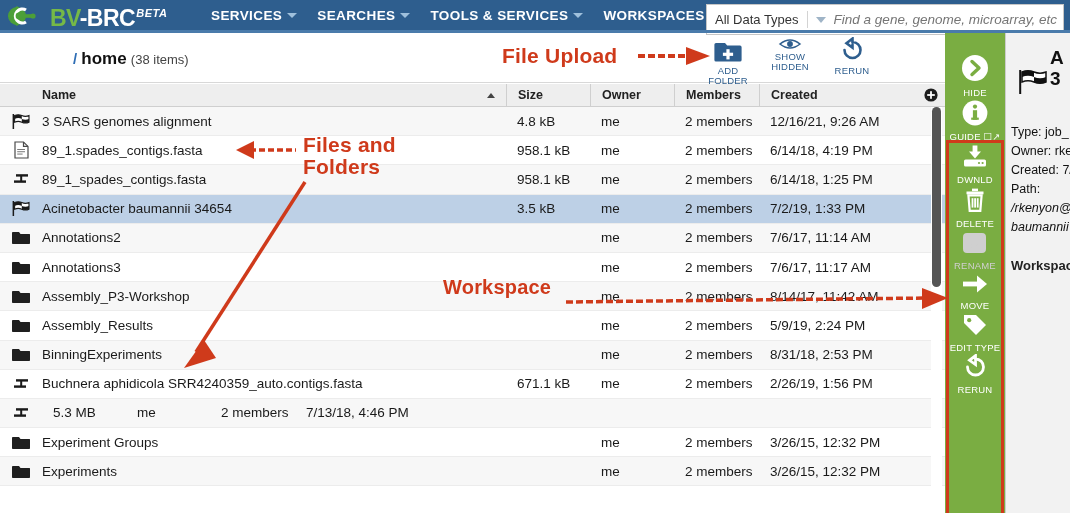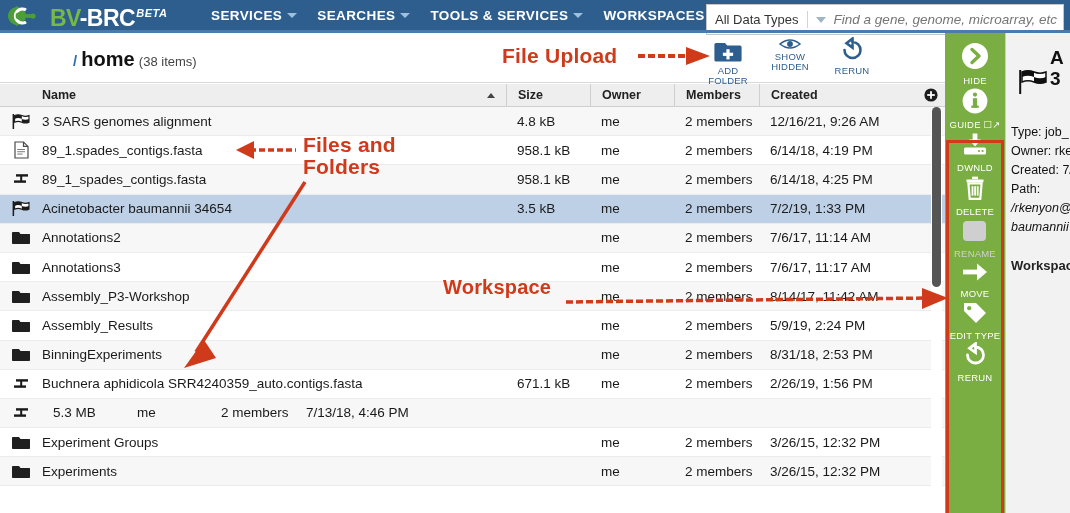--- a/index.html
+++ b/index.html
@@ -62,21 +62,21 @@
   }
 
   
   #crumbbar{
     position:absolute; left:0; top:36px; width:945px; height:47px; background:#fff;
     border-bottom:1px solid #d8d8d8;
     display:flex; align-items:center;
   }
   .crumb{ margin-left:73px; font-size:15px; color:#111; }
   .crumb .slash{ color:#2f6eb5; font-weight:bold; }
-  .crumb .home{ font-weight:bold; font-size:20px; }
+  .crumb .home{ font-weight:bold; font-size:17px; }
   .crumb .cnt{ color:#444; font-size:13px; }
 
   
   .tbar{ position:absolute; left:697px; top:37px; display:flex; gap:0px; }
   .tbtn{
     width:62px; display:flex; flex-direction:column; align-items:center;
     color:#2e5e8e; cursor:pointer;
   }
   .tbtn .lbl{ font-size:9.5px; letter-spacing:0.2px; margin-top:1px; text-align:center; line-height:10px;}
   .tbtn svg{ display:block; }
@@ -128,21 +128,21 @@
   }
   #vscroll .thumb{
     position:absolute; left:1px; top:0; width:9px; height:180px;
     background:#555; border-radius:5px;
   }
 
   
   #rail{
     position:absolute; left:945px; top:33px; width:60px; height:480px;
     background:#7aad42;
-    display:flex; flex-direction:column; align-items:center; padding-top:8px;
+    display:flex; flex-direction:column; align-items:center; padding-top:20px;
   }
   .rbtn{
     width:60px; display:flex; flex-direction:column; align-items:center;
     color:#ffffff; cursor:pointer; margin-bottom:1px;
   }
   .rbtn .rlbl{ font-size:9.5px; letter-spacing:0.2px; margin-top:1px; white-space:nowrap;}
   .rbtn.disabled{ color:#cfcfcf; }
   .rbtn.disabled svg *{ stroke:#cfcfcf !important; fill:#cfcfcf !important; }
 
   
@@ -338,21 +338,21 @@
           <svg width="18" height="14" viewBox="0 0 18 14">
             <rect x="4" y="2.2" width="12" height="2.4" fill="#1a1a1a"></rect>
             <rect x="2" y="8.4" width="12" height="2.4" fill="#1a1a1a"></rect>
             <rect x="8.2" y="3.4" width="2" height="6.2" fill="#1a1a1a"></rect>
           </svg>
         </div>
         <div class="r-name">89_1_spades_contigs.fasta</div>
         <div class="r-size">958.1 kB</div>
         <div class="r-owner">me</div>
         <div class="r-members">2 members</div>
-        <div class="r-created">6/14/18, 4:25 PM</div>
+        <div class="r-created">6/14/18, 1:25 PM</div>
       </div>
       <div class="row sel">
         <div class="r-icon">
           <svg width="18" height="17" viewBox="0 0 18 17">
             <rect x="0.6" y="1" width="1.5" height="15" fill="#1a1a1a"></rect>
             <path d="M2.6 2.6 q3.6 -1.6 7.2 0 q3.6 1.6 7.2 0 v6.6 q-3.6 1.6 -7.2 0 q-3.6 -1.6 -7.2 0 Z" fill="#fff" stroke="#1a1a1a" stroke-width="1.1"></path>
             <path d="M2.6 2.6 q3.6 -1.6 7.2 0 v3.3 q-3.6 -1.6 -7.2 0 Z" fill="#1a1a1a"></path>
             <path d="M9.8 5.9 q3.6 1.6 7.2 0 v3.3 q-3.6 1.6 -7.2 0 Z" fill="#1a1a1a"></path>
           </svg>
         </div>

